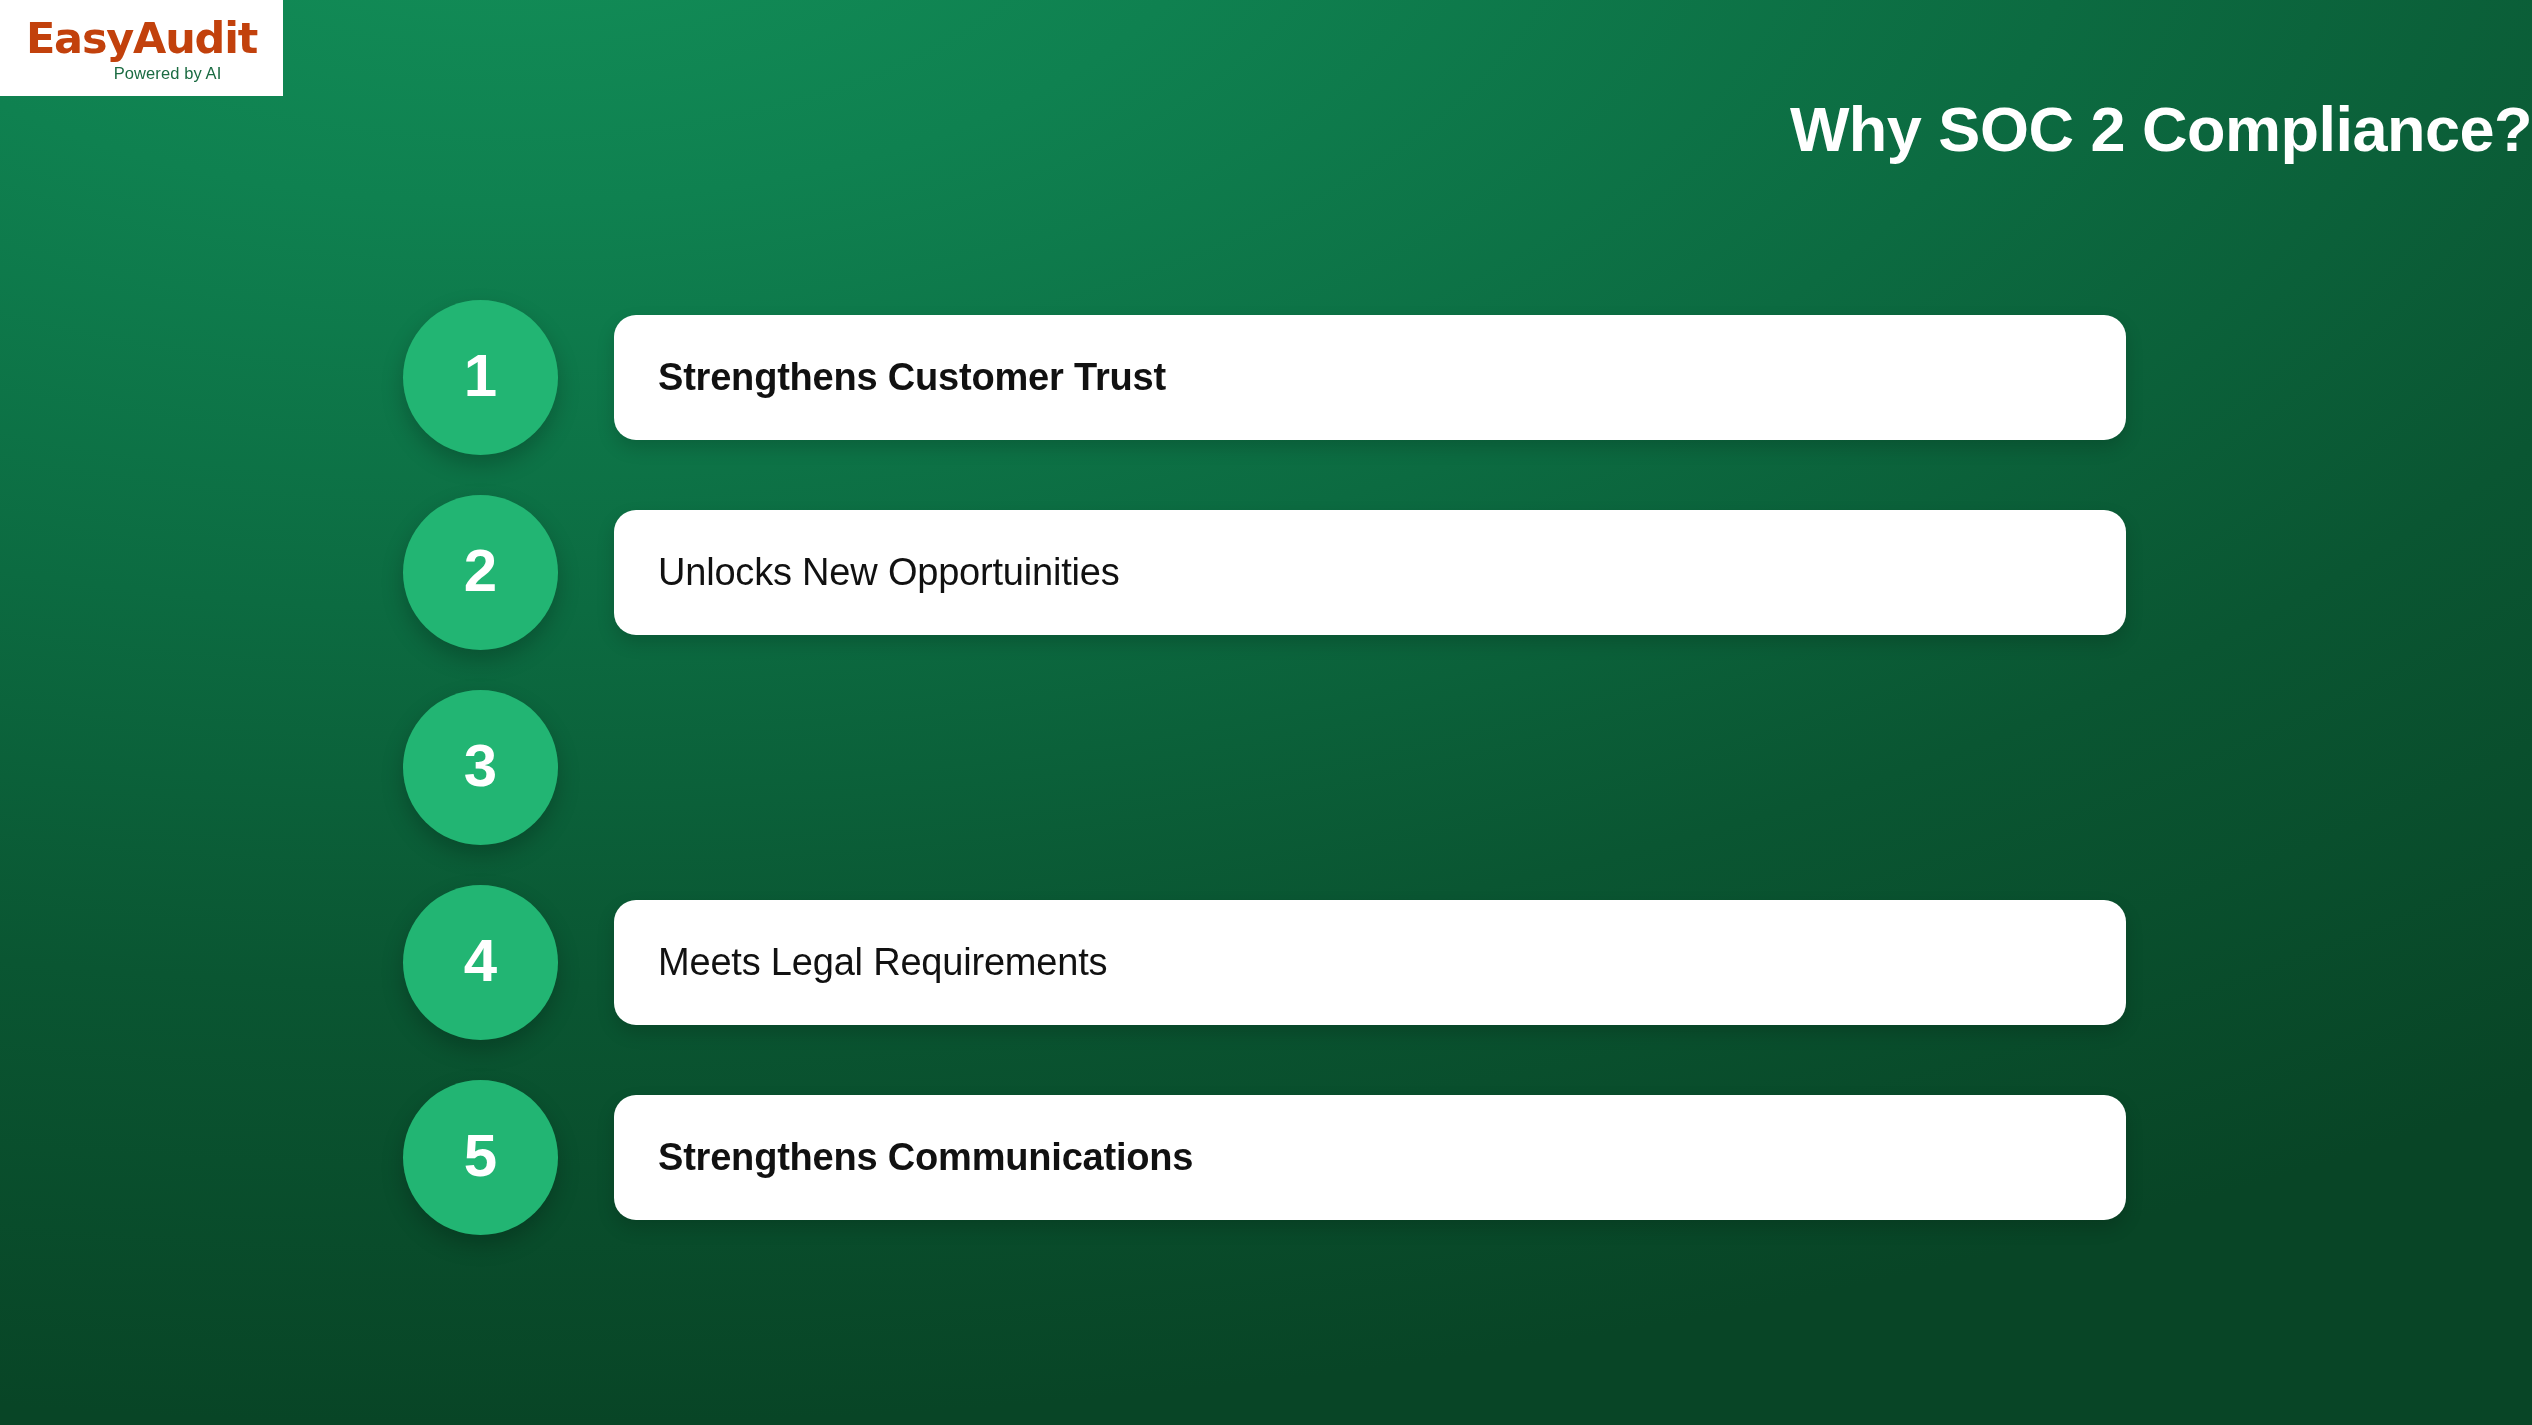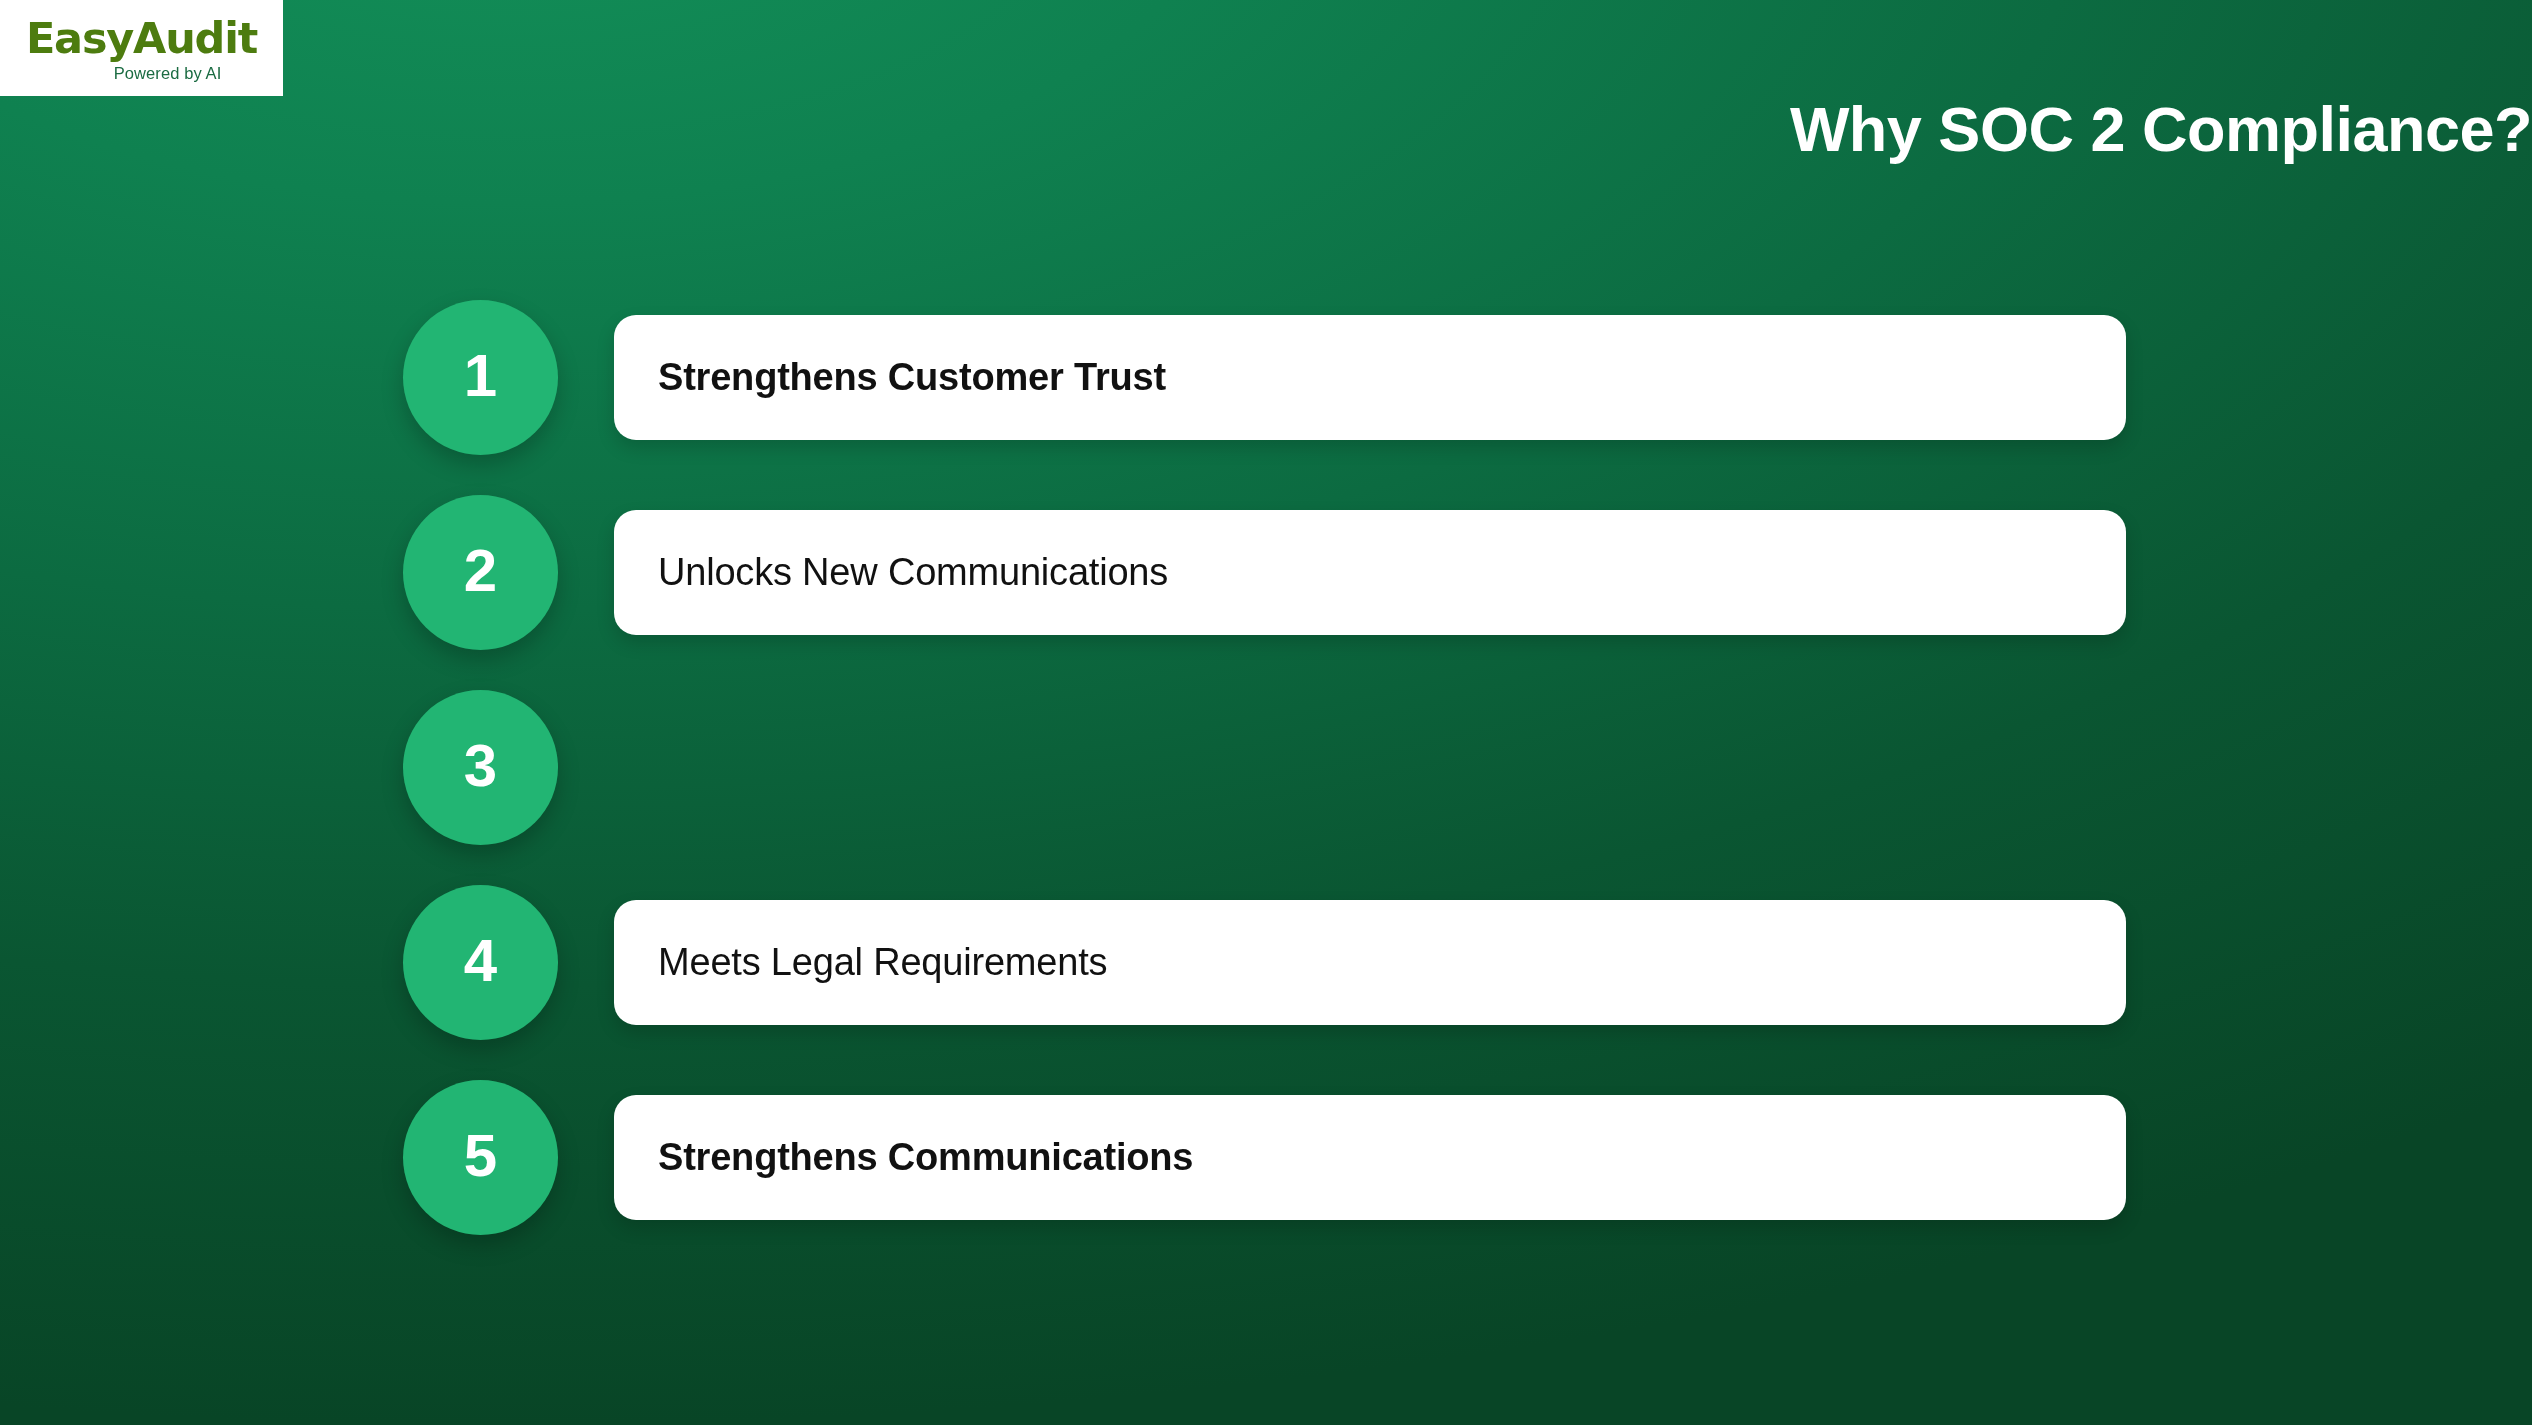--- a/index.html
+++ b/index.html
@@ -42,21 +42,21 @@
     display: flex;
     flex-direction: column;
     align-items: center;
     justify-content: center;
     box-sizing: border-box;
     padding-top: 2px;
   }
   .logo-word {
     font-size: 43px;
     font-weight: 700;
-    color: #4d7c0f;
+    color: #c2410c;
     letter-spacing: -1.2px;
     line-height: 1;
     font-family: "DejaVu Sans", sans-serif;
   }
   .logo-tag {
     font-size: 16.5px;
     font-weight: 400;
     color: #1b6b42;
     line-height: 1;
     margin-top: 5px;
@@ -151,21 +151,21 @@
     <div class="row">
       <div class="num-circle">1</div>
       <div class="card">
         <span class="card-text bold">Strengthens Customer Trust</span>
       </div>
     </div>
 
     <div class="row">
       <div class="num-circle">2</div>
       <div class="card">
-        <span class="card-text regular">Unlocks New Communications</span>
+        <span class="card-text regular">Unlocks New Opportuinities</span>
       </div>
     </div>
 
     <div class="row">
       <div class="num-circle">3</div>
     </div>
 
     <div class="row">
       <div class="num-circle">4</div>
       <div class="card">

